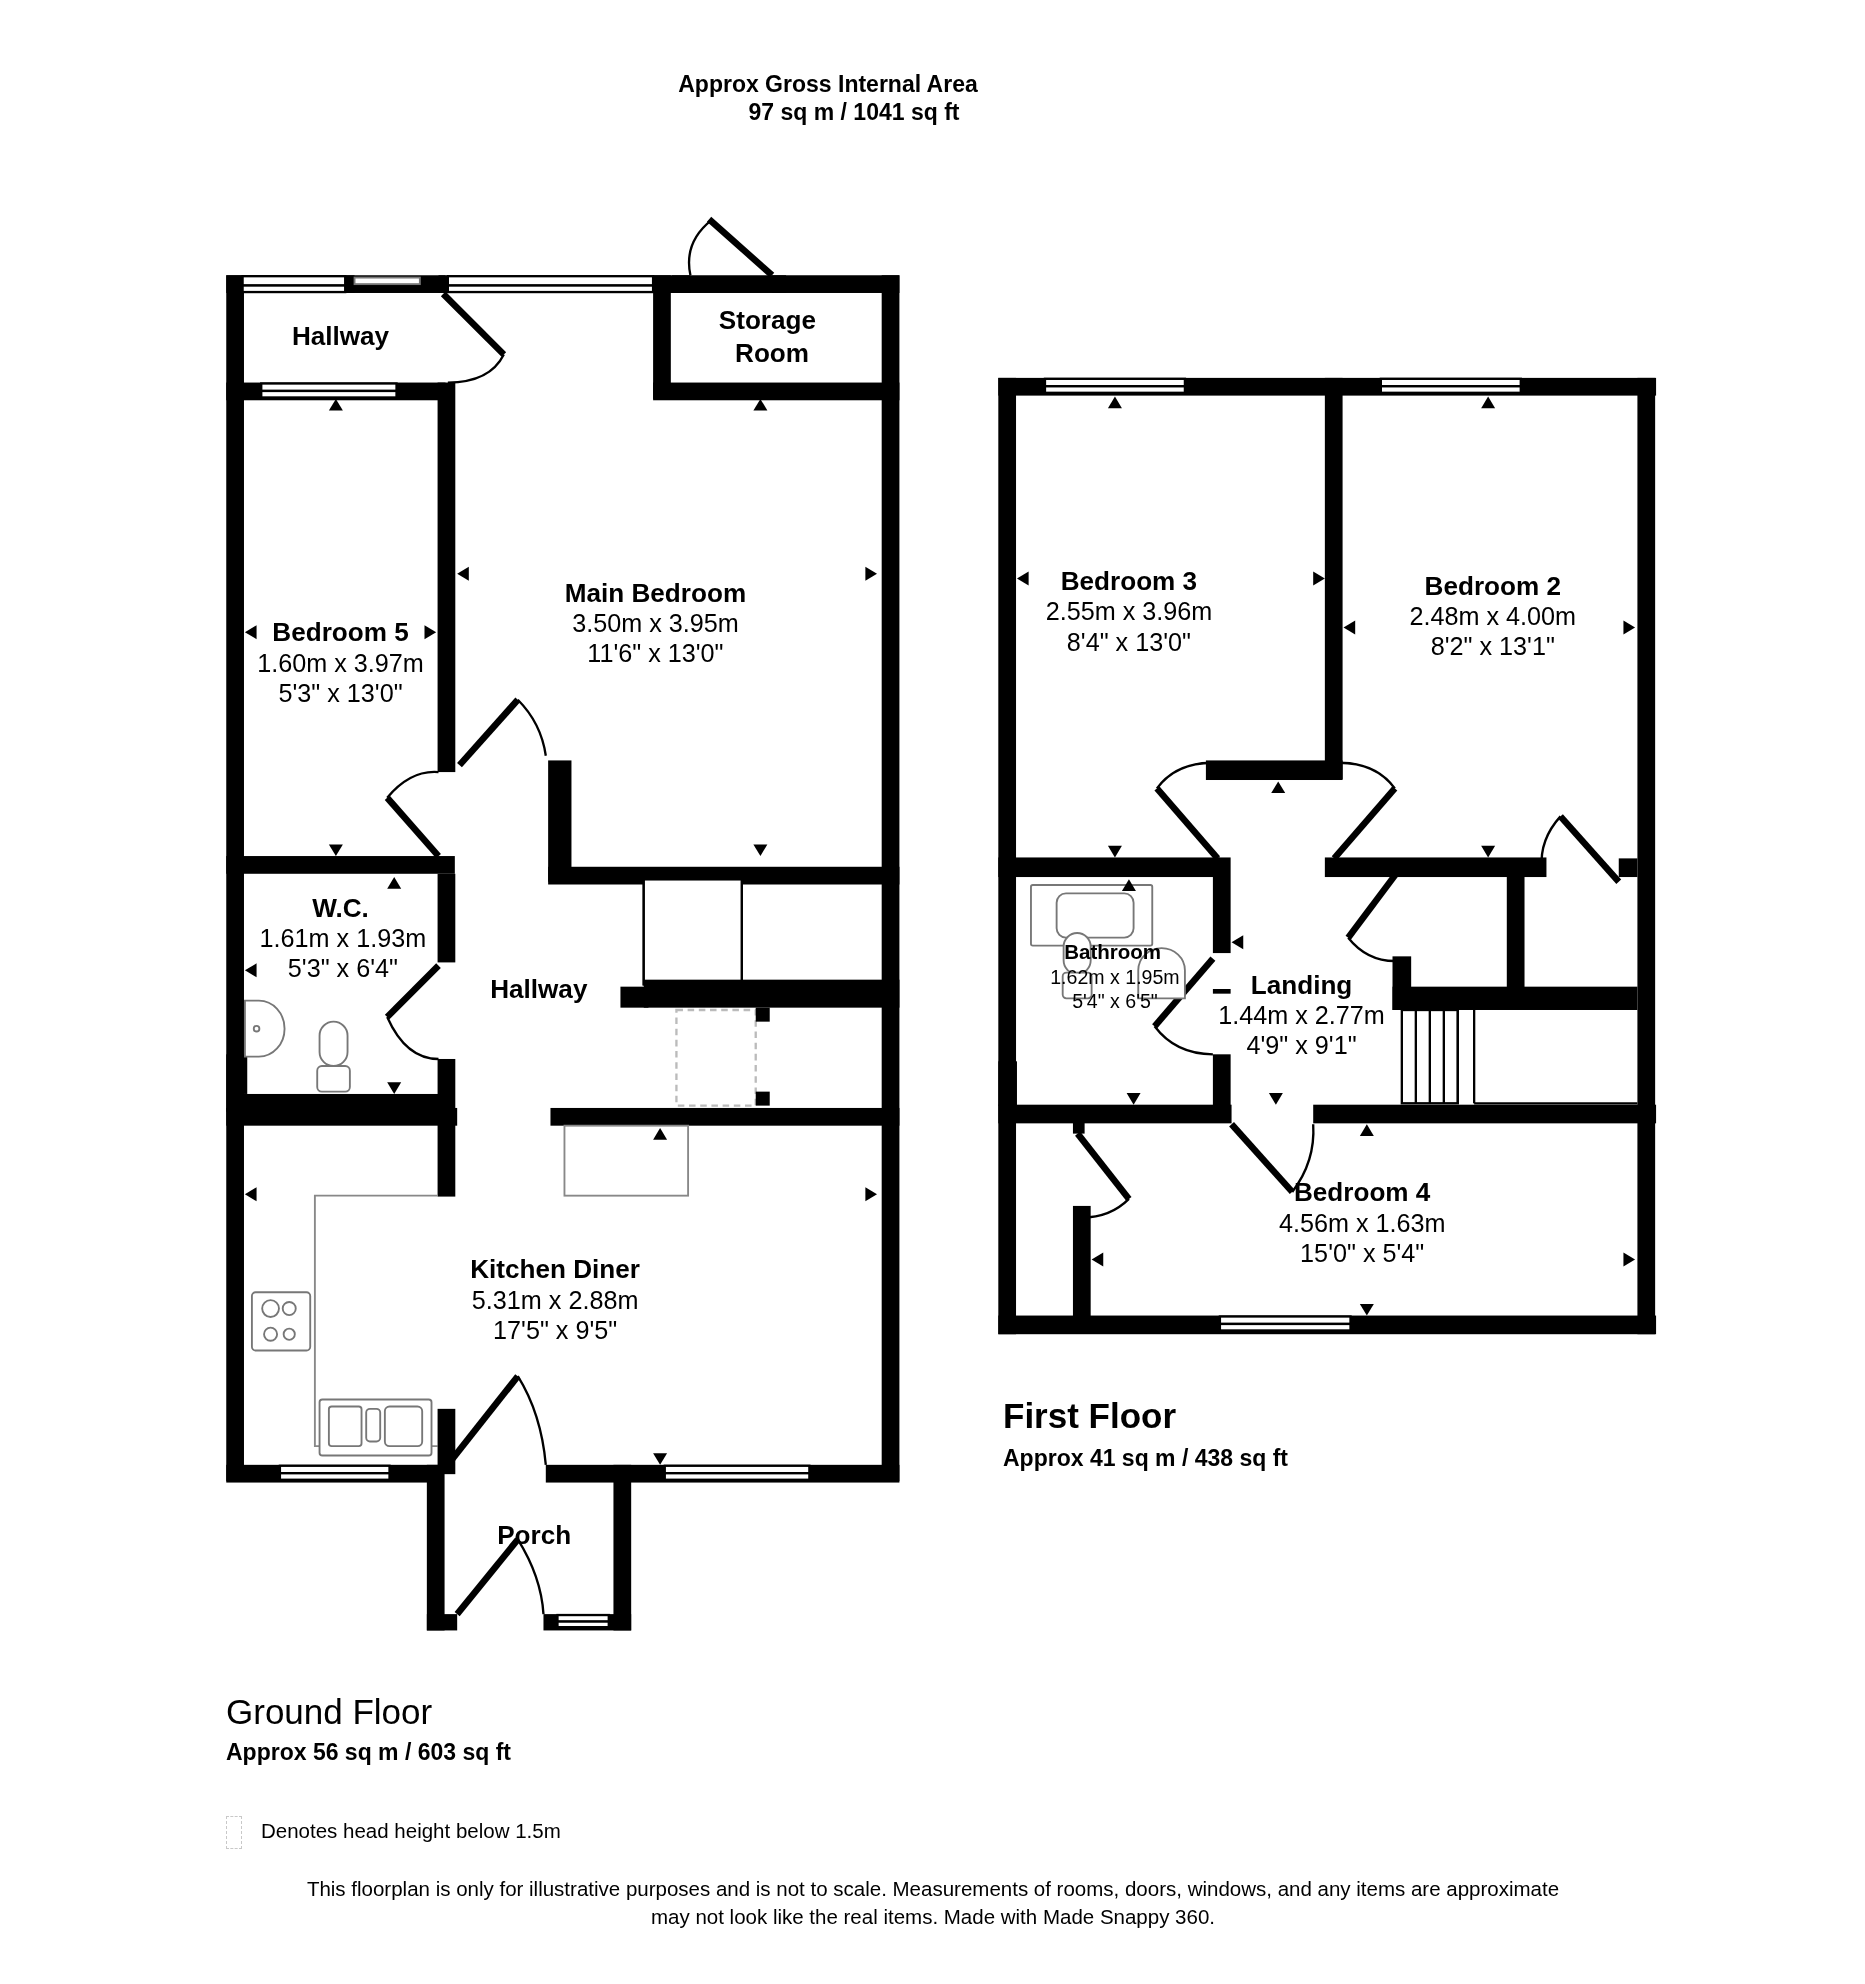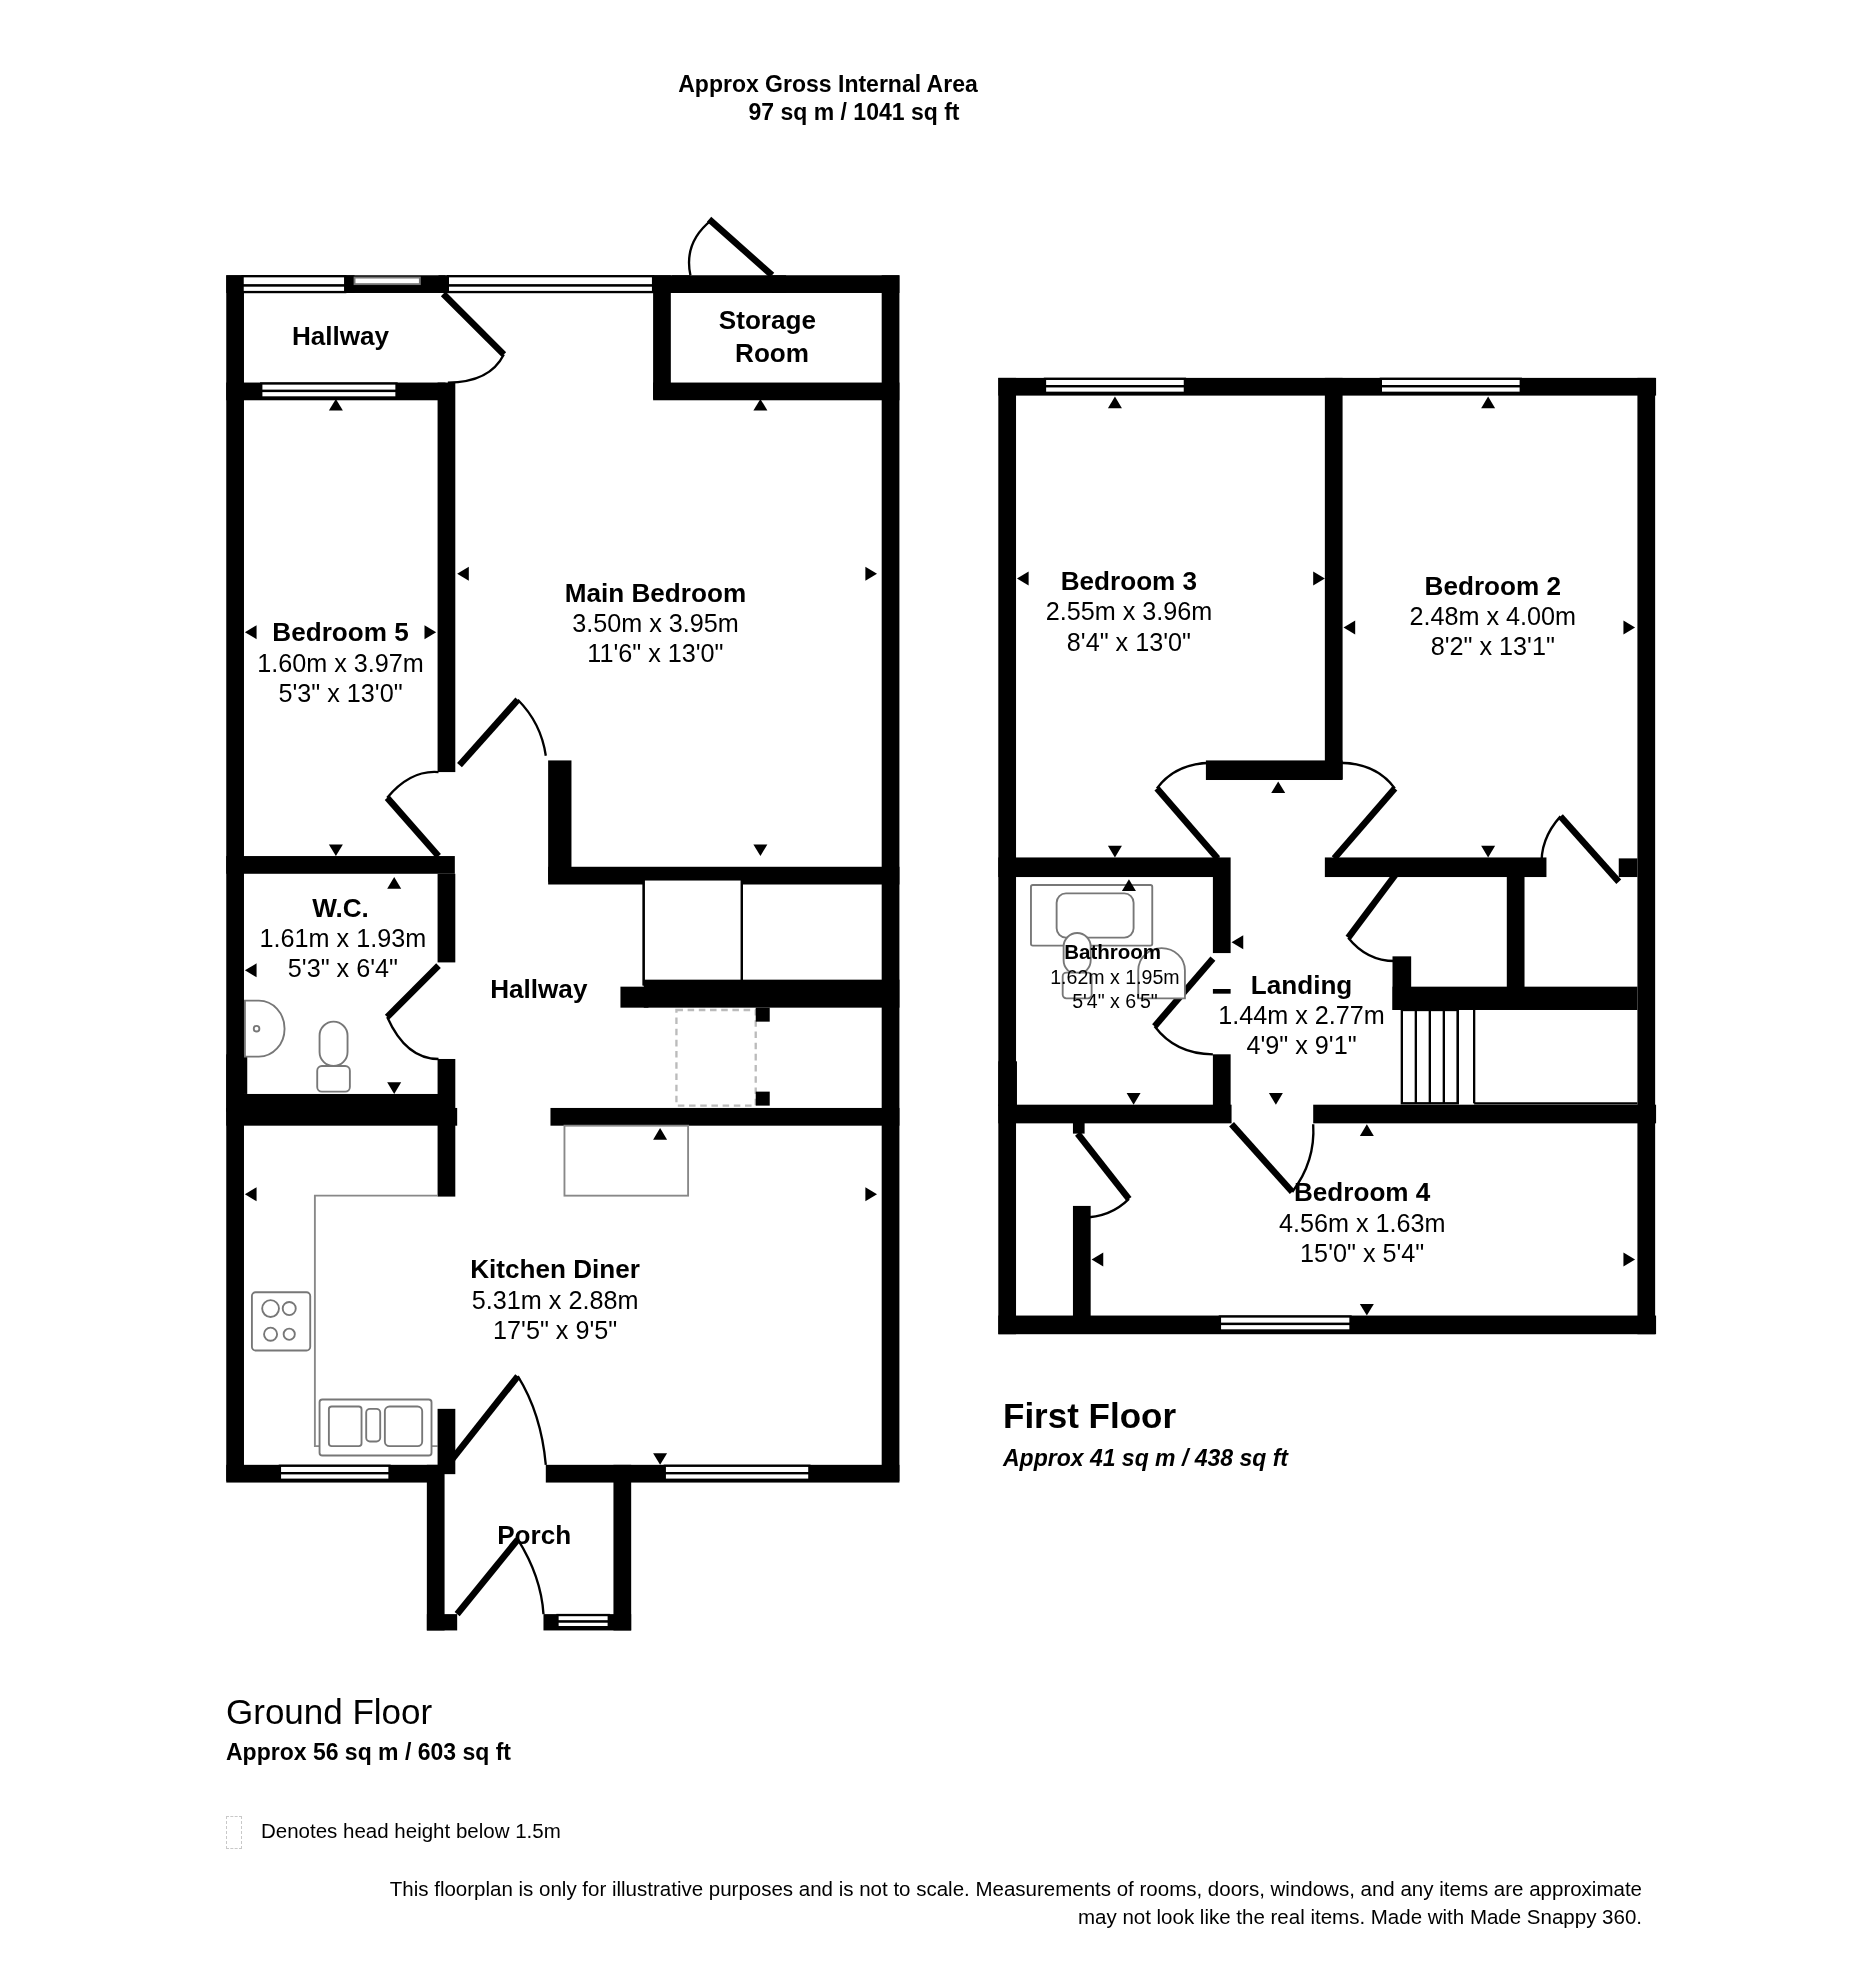--- a/index.html
+++ b/index.html
@@ -3,21 +3,21 @@
 <meta charset="utf-8">
 <style>
   html, body { margin: 0; padding: 0; background: #ffffff; }
   body { width: 1866px; height: 1985px; position: relative; overflow: hidden; font-family: "Liberation Sans", sans-serif; color: #000; }
   .abs { position: absolute; }
   .hdr { left: 0; width: 1656px; text-align: center; font-weight: bold; font-size: 23px; line-height: 29px; }
   .floor-title { font-size: 35px; line-height: 37px; }
   .floor-area { font-size: 23px; font-weight: bold; line-height: 28px; }
   .legend { font-size: 20.5px; }
   .legend-swatch { width: 16px; height: 33px; border: 1.9px dashed #c8c8c8; box-sizing: border-box; }
-  .disclaimer { left: 224px; width: 1418px; text-align: right; font-size: 20.5px; line-height: 28px; }
+  .disclaimer { left: 224px; width: 1418px; text-align: center; font-size: 20.5px; line-height: 28px; }
   svg { position: absolute; left: 0; top: 0; }
   .rn { font-weight: bold; font-size: 56px; text-anchor: middle; font-family: "Liberation Sans", sans-serif; }
   .rd { font-size: 54px; text-anchor: middle; font-family: "Liberation Sans", sans-serif; }
   .rn-s { font-weight: bold; font-size: 44px; text-anchor: middle; font-family: "Liberation Sans", sans-serif; }
   .rd-s { font-size: 42px; text-anchor: middle; font-family: "Liberation Sans", sans-serif; }
   .wall { fill: #000; }
   .win { fill: #fff; stroke: #000; stroke-width: 5; }
   .door { stroke: #000; stroke-width: 14; fill: none; }
   .arc { stroke: #000; stroke-width: 5; fill: none; }
   .fix { stroke: #777; stroke-width: 4; fill: #fff; }
@@ -284,21 +284,21 @@
   <text class="rn" x="2790" y="2130">Landing</text>
   <text class="rd" x="2790" y="2195">1.44m x 2.77m</text>
   <text class="rd" x="2790" y="2260">4'9" x 9'1"</text>
 
   <text class="rn" x="2920" y="2575">Bedroom 4</text>
   <text class="rd" x="2920" y="2640">4.56m x 1.63m</text>
   <text class="rd" x="2920" y="2705">15'0" x 5'4"</text>
 </svg>
 
 <div class="abs floor-title" style="left:1003px; top:1397px;font-weight:bold;">First Floor</div>
-<div class="abs floor-area" style="left:1003px; top:1444px;font-style:italic;">Approx 41 sq m / 438 sq ft</div>
+<div class="abs floor-area" style="left:1003px; top:1444px;">Approx 41 sq m / 438 sq ft</div>
 
 <div class="abs floor-title" style="left:226px; top:1693px;">Ground Floor</div>
 <div class="abs floor-area" style="left:226px; top:1738px;">Approx 56 sq m / 603 sq ft</div>
 
 <div class="abs legend-swatch" style="left:226px; top:1816px;"></div>
 <div class="abs legend" style="left:261px; top:1819px;text-align:center;">Denotes head height below 1.5m</div>
 
 <div class="abs disclaimer" style="top:1875px;">
   <div>This floorplan is only for illustrative purposes and is not to scale. Measurements of rooms, doors, windows, and any items are approximate</div>
   <div>may not look like the real items. Made with Made Snappy 360.</div>

